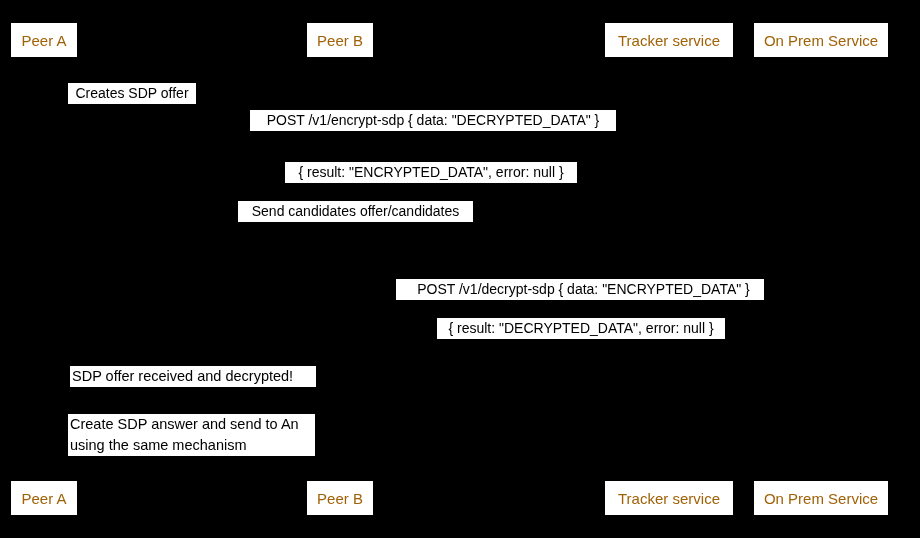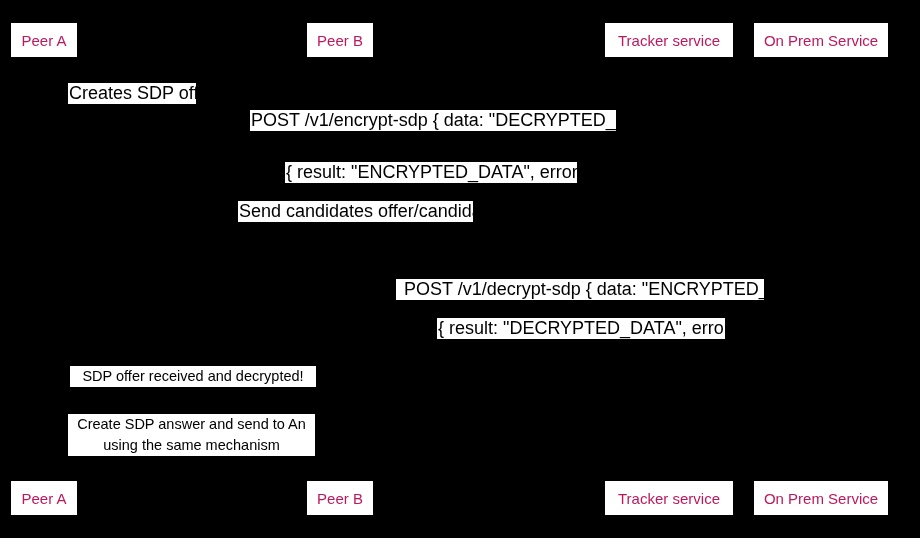--- a/index.html
+++ b/index.html
@@ -12,50 +12,50 @@
     position: relative;
     width: 920px;
     height: 538px;
     background: #000000;
     overflow: hidden;
     font-family: "Liberation Sans", sans-serif;
   }
   .lifeline-box {
     position: absolute;
     background: #ffffff;
-    color: #be185d;
+    color: #a16207;
     font-size: 15px;
     line-height: 1;
     display: flex;
     align-items: center;
     justify-content: center;
     box-sizing: border-box;
     white-space: nowrap;
   }
   .msg-label {
     position: absolute;
     background: #ffffff;
     color: #000000;
-    font-size: 18px;
+    font-size: 14px;
     line-height: 21px;
     height: 21px;
     padding: 0 1px;
     box-sizing: border-box;
     white-space: nowrap;
     text-align: center;
   }
   .note-label {
     position: absolute;
     background: #ffffff;
     color: #000000;
     font-size: 14.5px;
     line-height: 21px;
     box-sizing: border-box;
     padding: 0 2px;
-    text-align: center;
+    text-align: left;
     white-space: pre-line;
   }
   .lifeline {
     position: absolute;
     width: 1px;
     background: #000000;
   }
 </style>
 </head>
 <body>

